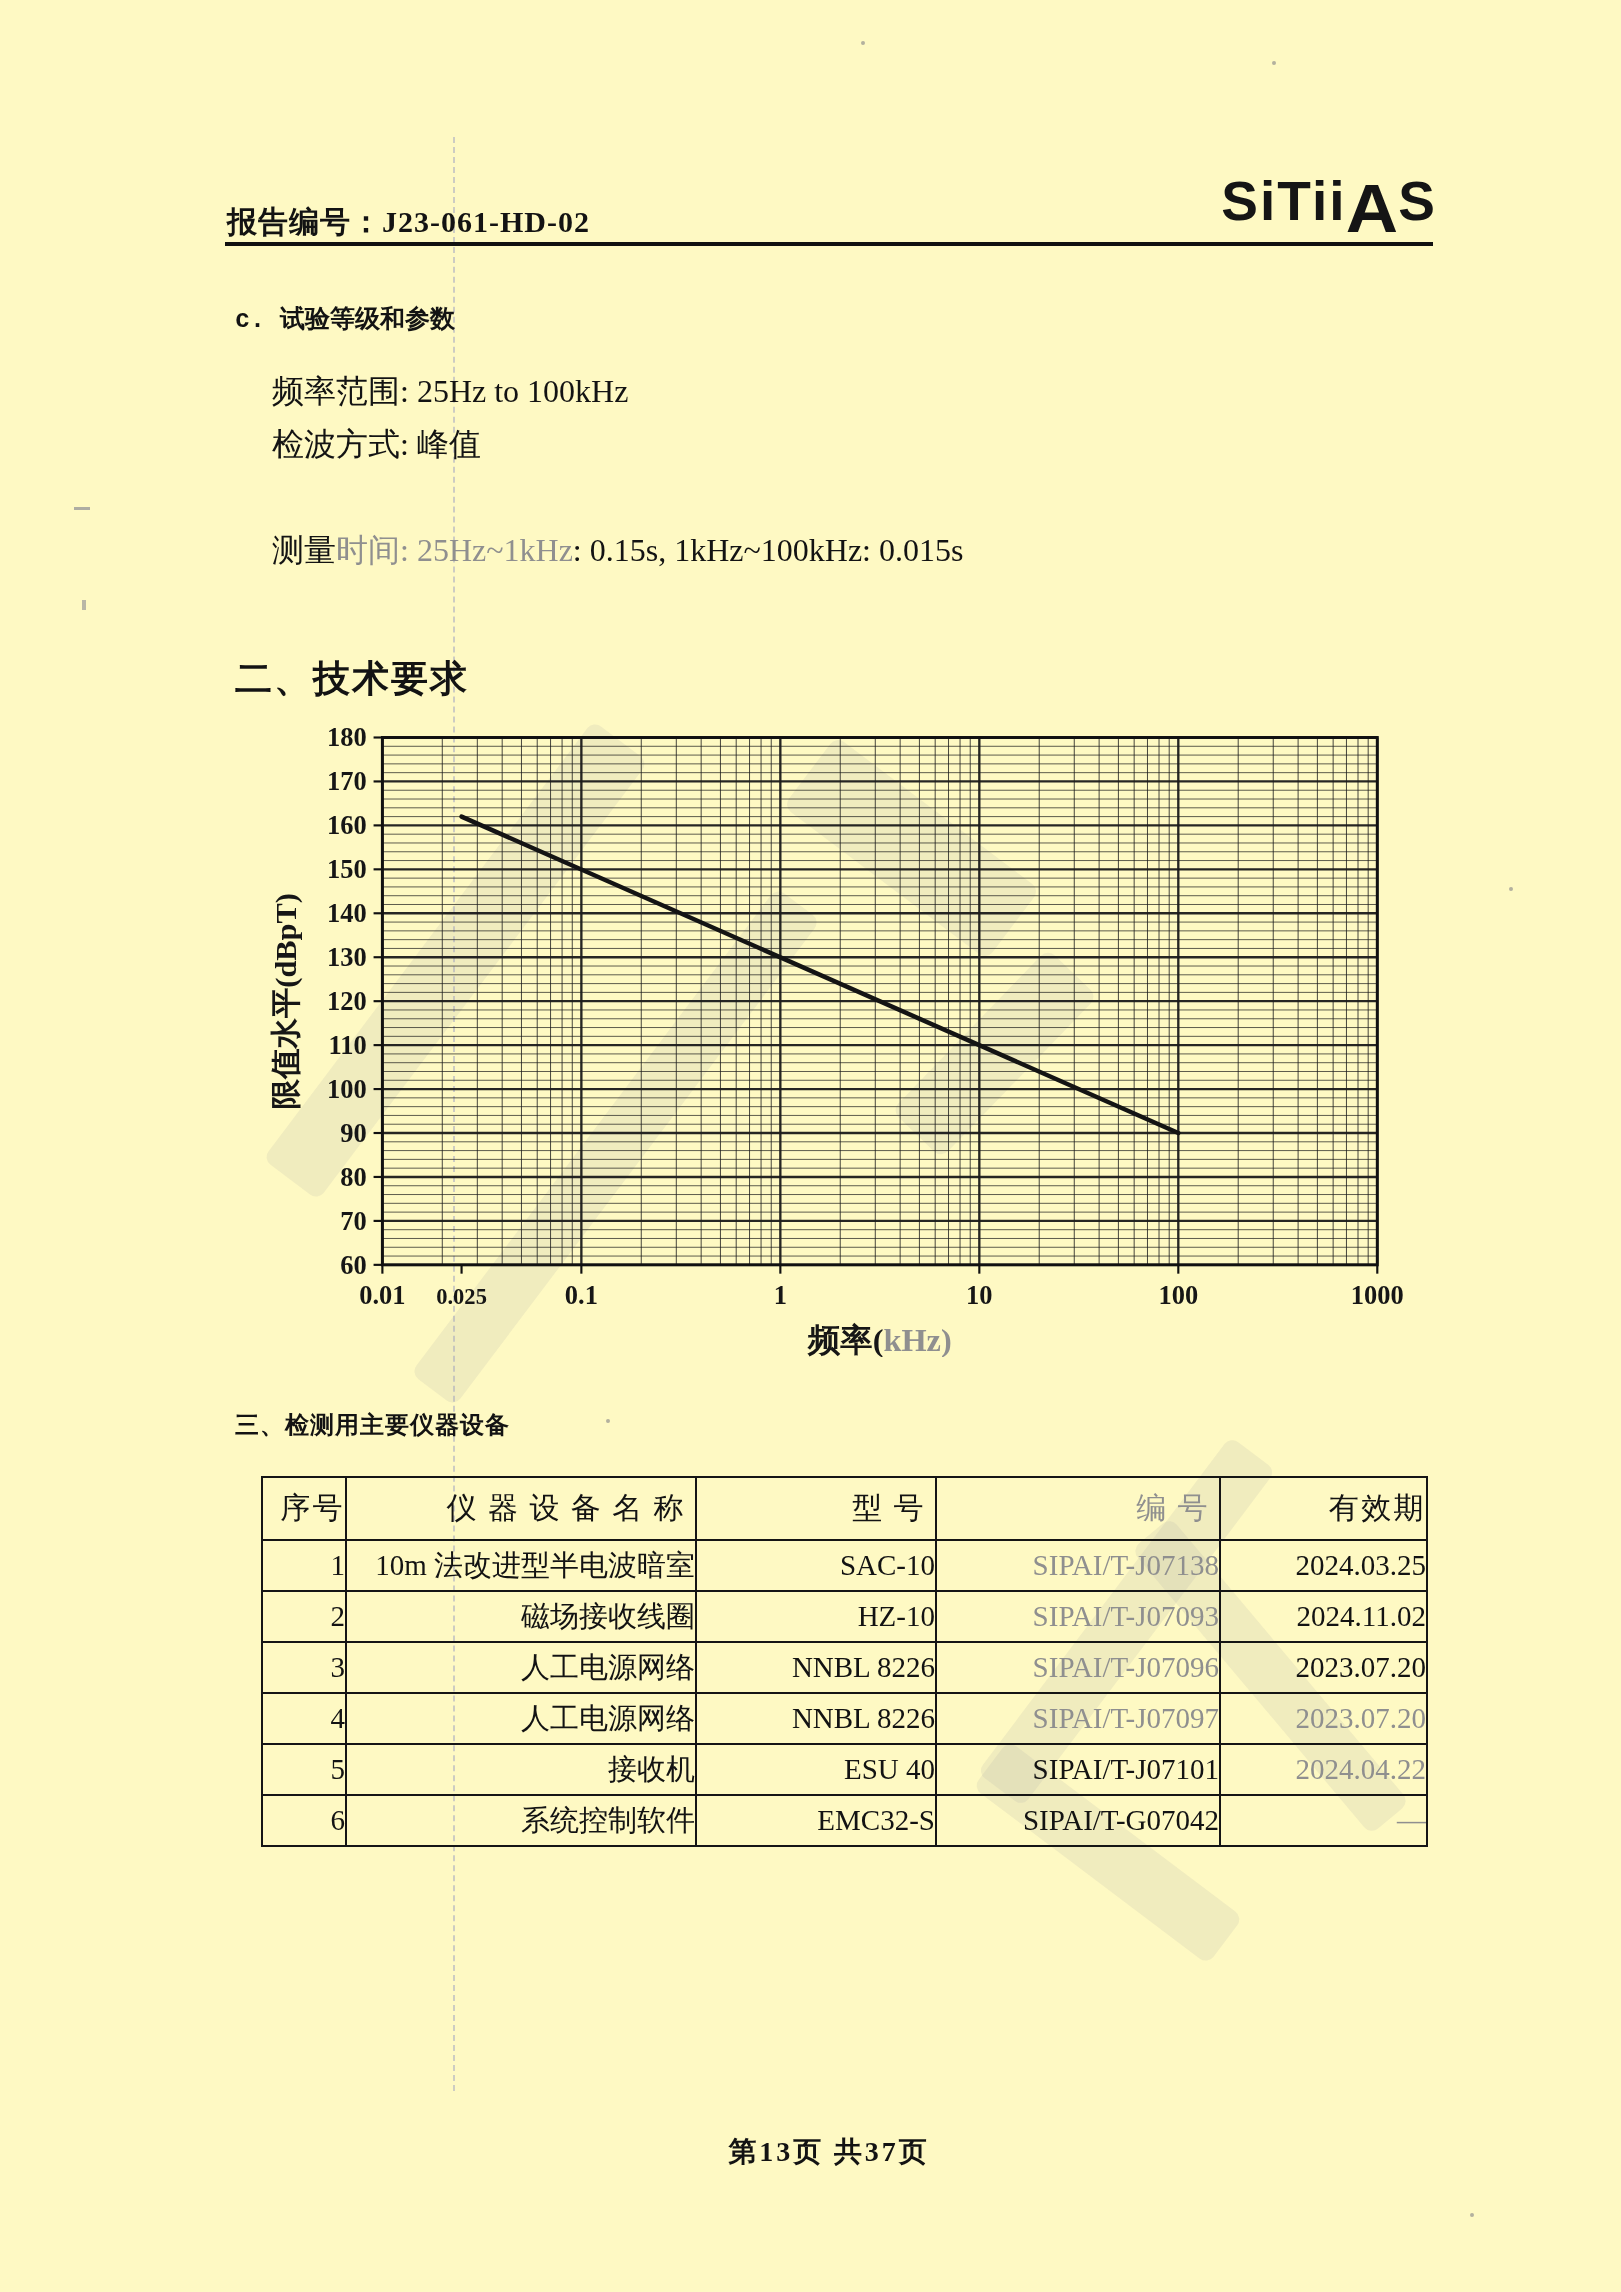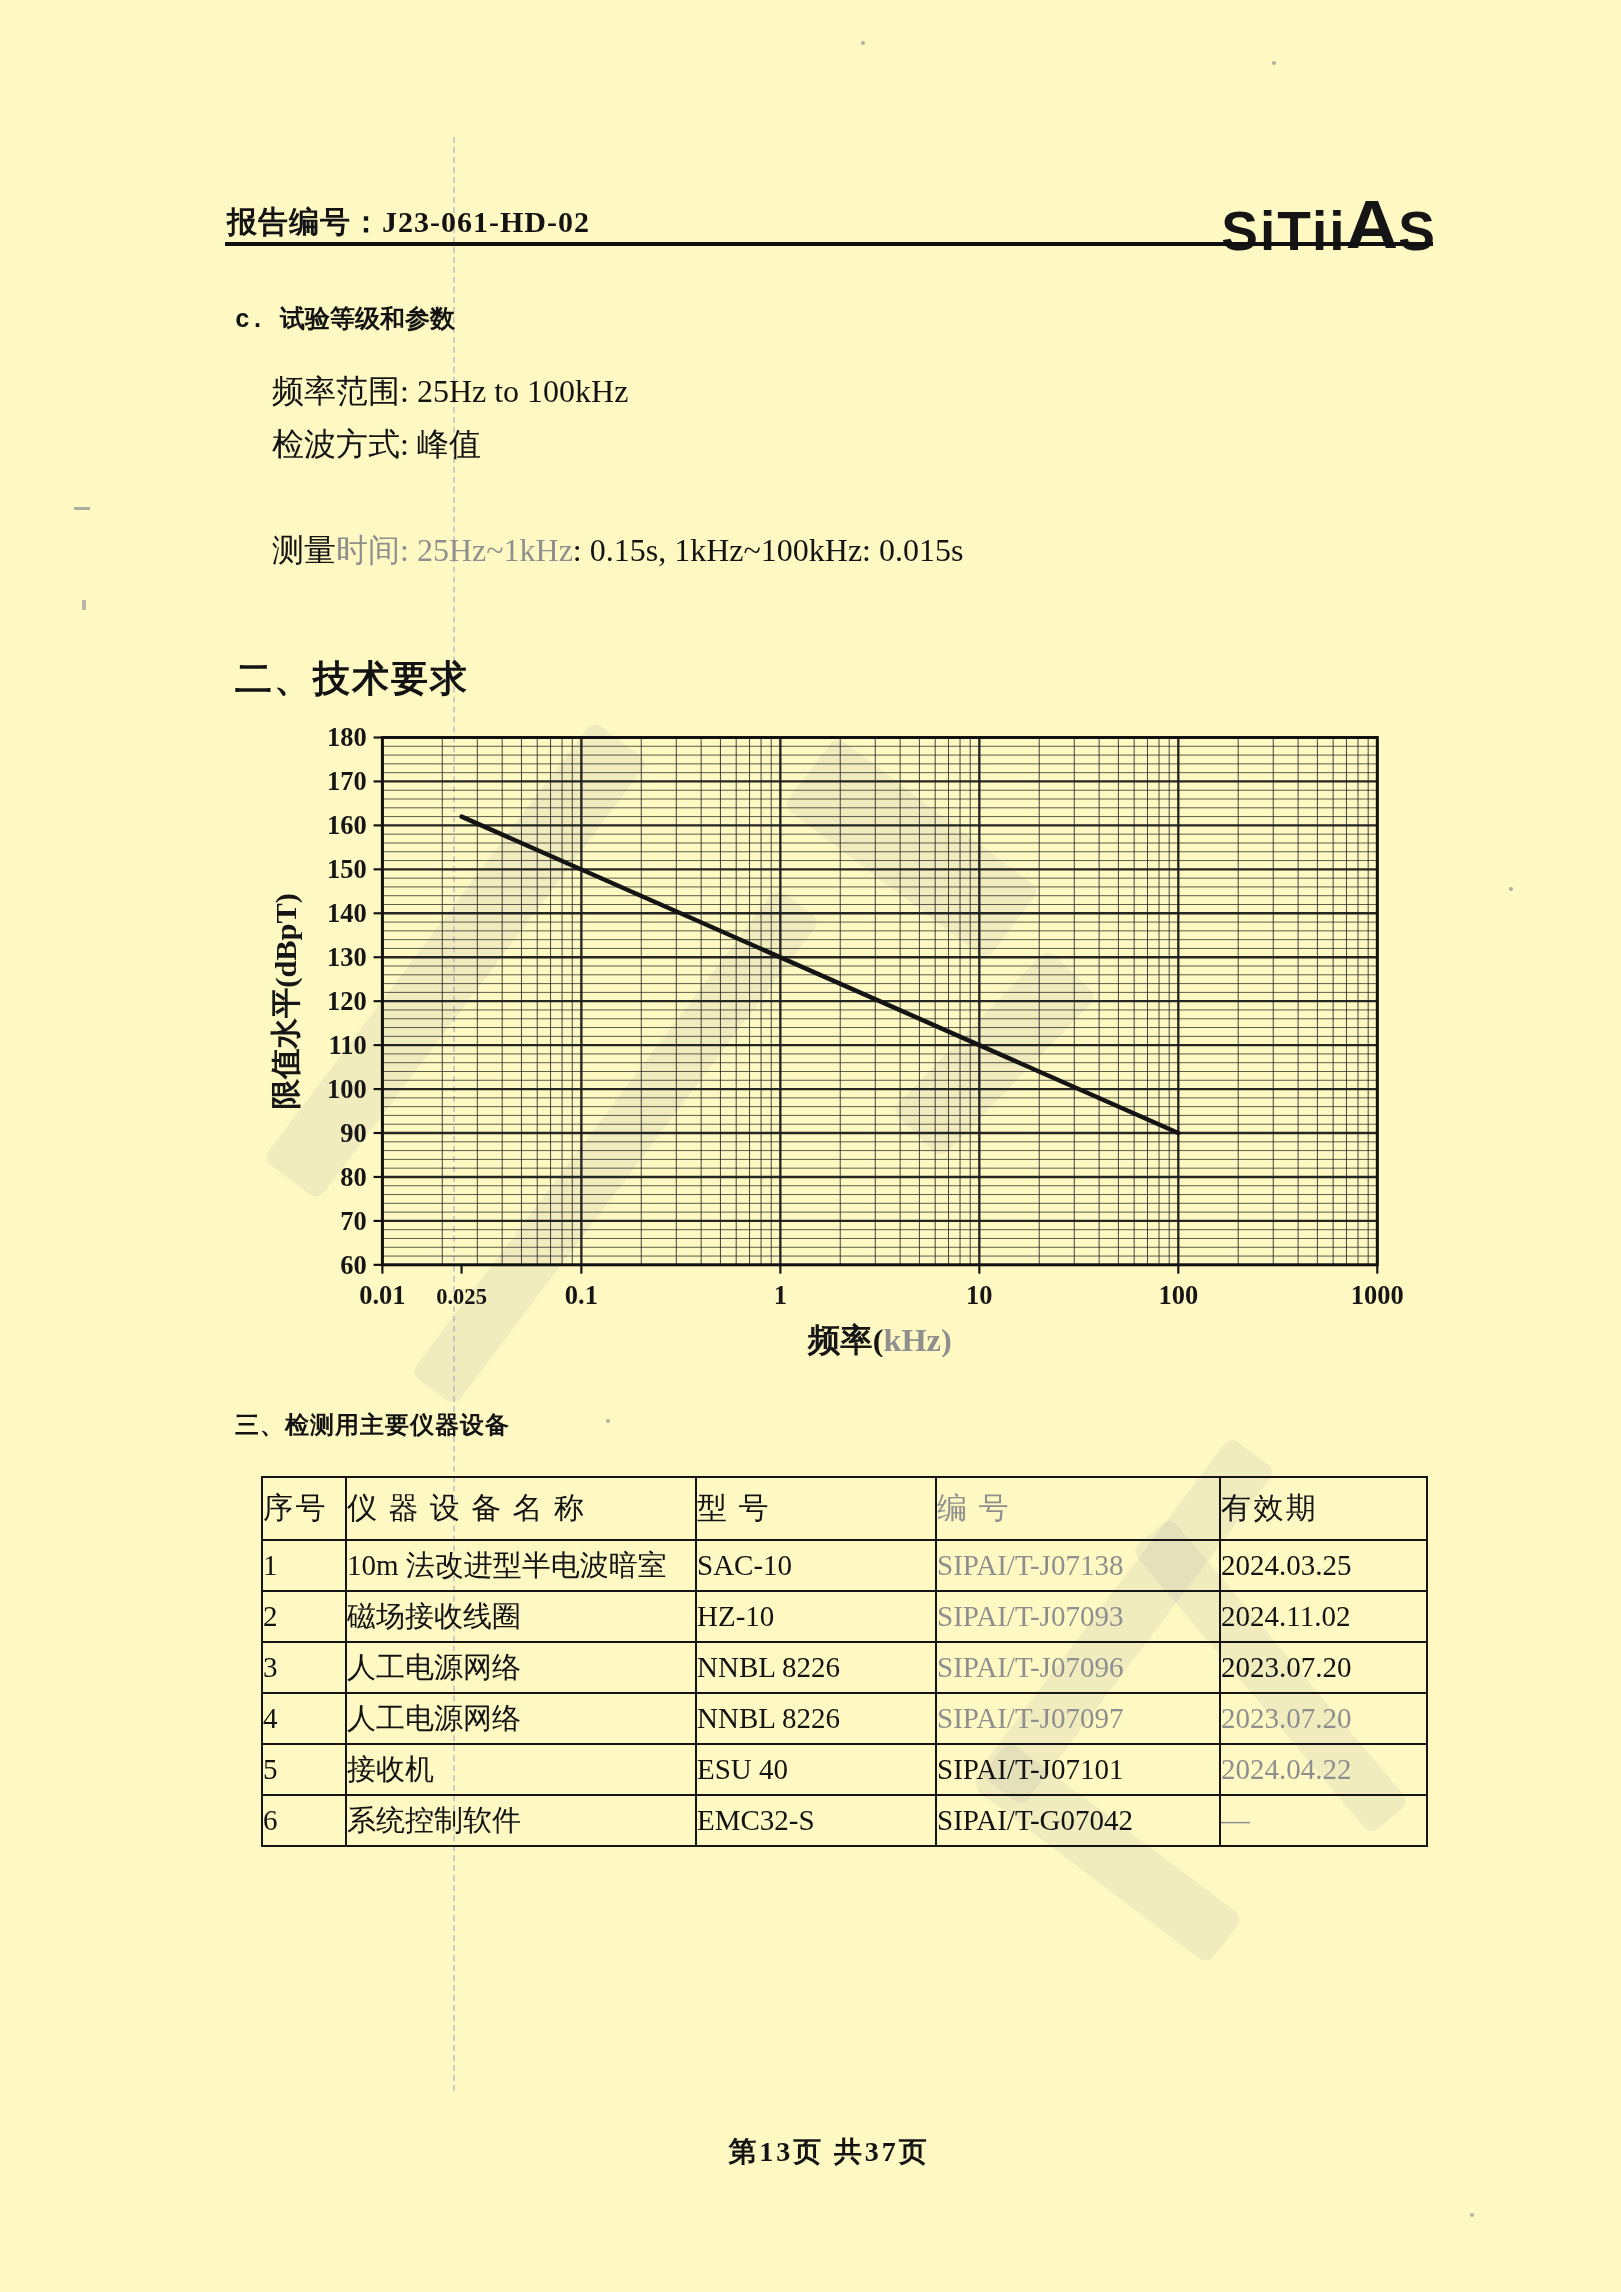--- a/index.html
+++ b/index.html
@@ -2,35 +2,35 @@
 <html><head>
 <meta charset="utf-8">
 <style>
   html,body{margin:0;padding:0;background:#e8e8e8;}
   .page{position:relative;width:1621px;height:2293px;background:#fef9c3;overflow:hidden;
         font-family:"Liberation Serif",serif;color:var(--c-ink,#131313);}
   .abs{position:absolute;}
   .g{color:var(--c-gray,#8f8f8f);}
   .report-no{left:227px;top:202px;font-size:30px;font-weight:bold;letter-spacing:1px;}
   .logo{right:186px;top:174px;font-family:"Liberation Sans",sans-serif;font-weight:900;
-        color:#151515;display:flex;align-items:flex-end;line-height:1;margin-top:16px;}
+        color:#151515;display:flex;line-height:1;}
   .logo .lp{font-size:55px;letter-spacing:2px;}
   .logo .la{font-size:69px;margin:0 1px;transform:scaleX(1.05);}
   .logo .ls{font-size:55px;}
   .rule{left:225px;top:242px;width:1208px;height:3.9px;background:var(--c-rule,#111);}
   .h-c{left:235px;top:302px;font-size:25px;font-weight:bold;font-family:Liberation Mono, monospace;}
   .pline{left:272px;font-size:32px;white-space:pre;}
   .h2{left:235px;top:610px;font-size:37px;font-weight:bold;letter-spacing:2px;margin-top:44px;}
   .caption{left:290px;top:674px;font-size:33px;white-space:pre;}
   .chart-wrap{left:253px;top:712px;width:1188px;height:645px;}
   svg text{font-family:"Liberation Serif",serif;}
   .h3{left:235px;top:1409px;font-size:24px;font-weight:bold;letter-spacing:1px;}
   table.instr{position:absolute;left:261px;top:1476px;width:1165px;border-collapse:collapse;
         table-layout:fixed;font-size:29px;}
-  table.instr th,table.instr td{border:2px solid #151515;text-align:left;vertical-align:middle;
+  table.instr th,table.instr td{border:2px solid #151515;text-align:right;vertical-align:middle;
         padding:0;overflow:hidden;}
   table.instr{border:2.9px solid #111;}
   table.instr th{height:61px;font-weight:normal;font-size:30px;letter-spacing:.08em;}
   table.instr th.sp{letter-spacing:.38em;}
   table.instr td{height:49px;}
   table.instr tr{border-top:2.9px solid #141414;}
   .footer{left:227px;top:2133px;width:1204px;text-align:center;font-size:28px;font-weight:bold;letter-spacing:2.9px;}
   .fold{left:453px;top:137px;height:1954px;width:0;border-left:2px dashed var(--c-fold,#c2c2c2);opacity:.8;}
   .wm{background:var(--c-wm,#a8a8a8);opacity:.16;border-radius:9.8px;pointer-events:none;}
   .speck{width:3.9px;height:3.9px;border-radius:50%;background:#8a8a8a;opacity:.65;}

